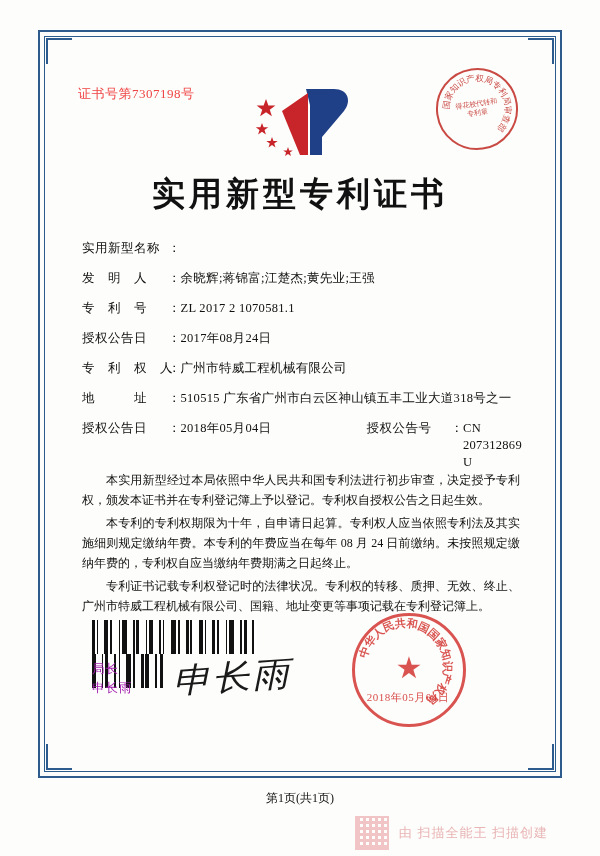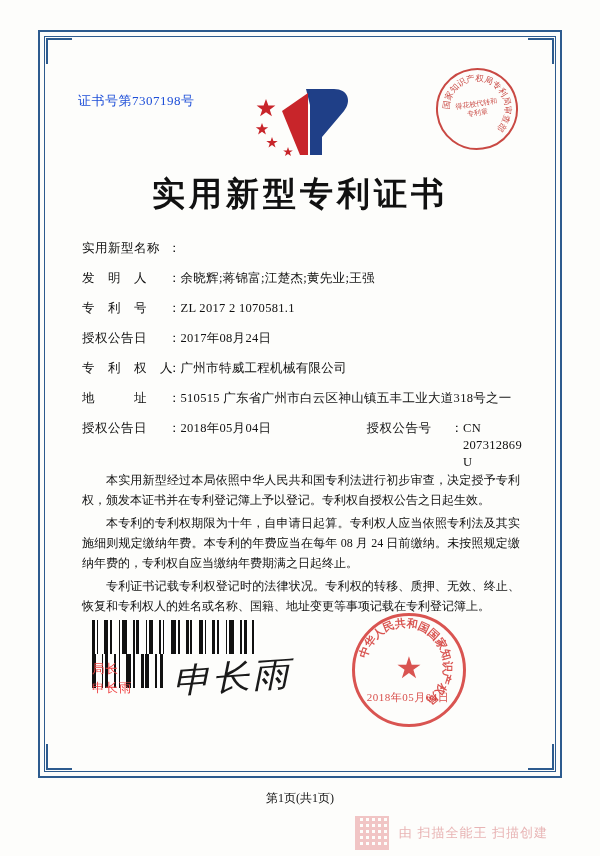--- a/index.html
+++ b/index.html
@@ -49,24 +49,24 @@
   }
   .corner.tl { left: 46px; top: 38px; border-right: none; border-bottom: none;}
   .corner.tr { left: 528px; top: 38px; border-left: none; border-bottom: none;}
   .corner.bl { left: 46px; top: 744px; border-right: none; border-top: none;}
   .corner.br { left: 528px; top: 744px; border-left: none; border-top: none;}
 
   
   .cert-no {
     position: absolute;
     left: 78px;
-    top: 92px;
+    top: 85px;
     font-size: 13px;
     letter-spacing: 0.5px;
-    color: #1d4ed8;
+    color: #ef4444;
   }
 
   
   .emblem {
     position: absolute;
     left: 248px;
     top: 85px;
     width: 110px;
     height: 75px;
   }
@@ -185,21 +185,21 @@
     vertical-align: top;
   }
 
   
   .director {
     position: absolute;
     left: 92px;
     top: 660px;
     font-size: 12.5px;
     line-height: 19px;
-    color: #ef4444;
+    color: #a21caf;
     letter-spacing: 1px;
   }
   .signature {
     position: absolute;
     left: 178px;
     top: 655px;
     font-size: 34px;
     font-family: "Liberation Serif", serif;
     font-style: italic;
     color: #1a1a1a;
@@ -366,21 +366,21 @@
       <div class="field-label2">授权公告号</div>
       <div class="field-colon">：</div>
       <div class="field-value">CN 207312869 U</div>
     </div>
 
   </div>
 
   <div class="paras">
     <p>本实用新型经过本局依照中华人民共和国专利法进行初步审查，决定授予专利权，颁发本证书并在专利登记簿上予以登记。专利权自授权公告之日起生效。</p>
     <p>本专利的专利权期限为十年，自申请日起算。专利权人应当依照专利法及其实施细则规定缴纳年费。本专利的年费应当在每年 08 月 24 日前缴纳。未按照规定缴纳年费的，专利权自应当缴纳年费期满之日起终止。</p>
-    <p>专利证书记载专利权登记时的法律状况。专利权的转移、质押、无效、终止、恢复和专利权人的姓名或名称、国籍、地址变更等事项记载在专利登记簿上。</p>
+    <p>专利证书记载专利权登记时的法律状况。专利权的转移、质押、无效、终止、广州市特威工程机械有限公司、国籍、地址变更等事项记载在专利登记簿上。</p>
   </div>
 
   <div class="barcode">
     <i style="width:3px"></i><i style="width:2px;background:#fff"></i><i style="width:1px"></i><i style="width:2px;background:#fff"></i>
     <i style="width:4px"></i><i style="width:2px;background:#fff"></i><i style="width:2px"></i><i style="width:3px;background:#fff"></i>
     <i style="width:1px"></i><i style="width:2px;background:#fff"></i><i style="width:5px"></i><i style="width:2px;background:#fff"></i>
     <i style="width:2px"></i><i style="width:1px;background:#fff"></i><i style="width:3px"></i><i style="width:3px;background:#fff"></i>
     <i style="width:1px"></i><i style="width:2px;background:#fff"></i><i style="width:4px"></i><i style="width:2px;background:#fff"></i>
     <i style="width:2px"></i><i style="width:2px;background:#fff"></i><i style="width:1px"></i><i style="width:3px;background:#fff"></i>
     <i style="width:5px"></i><i style="width:2px;background:#fff"></i><i style="width:2px"></i><i style="width:2px;background:#fff"></i>

